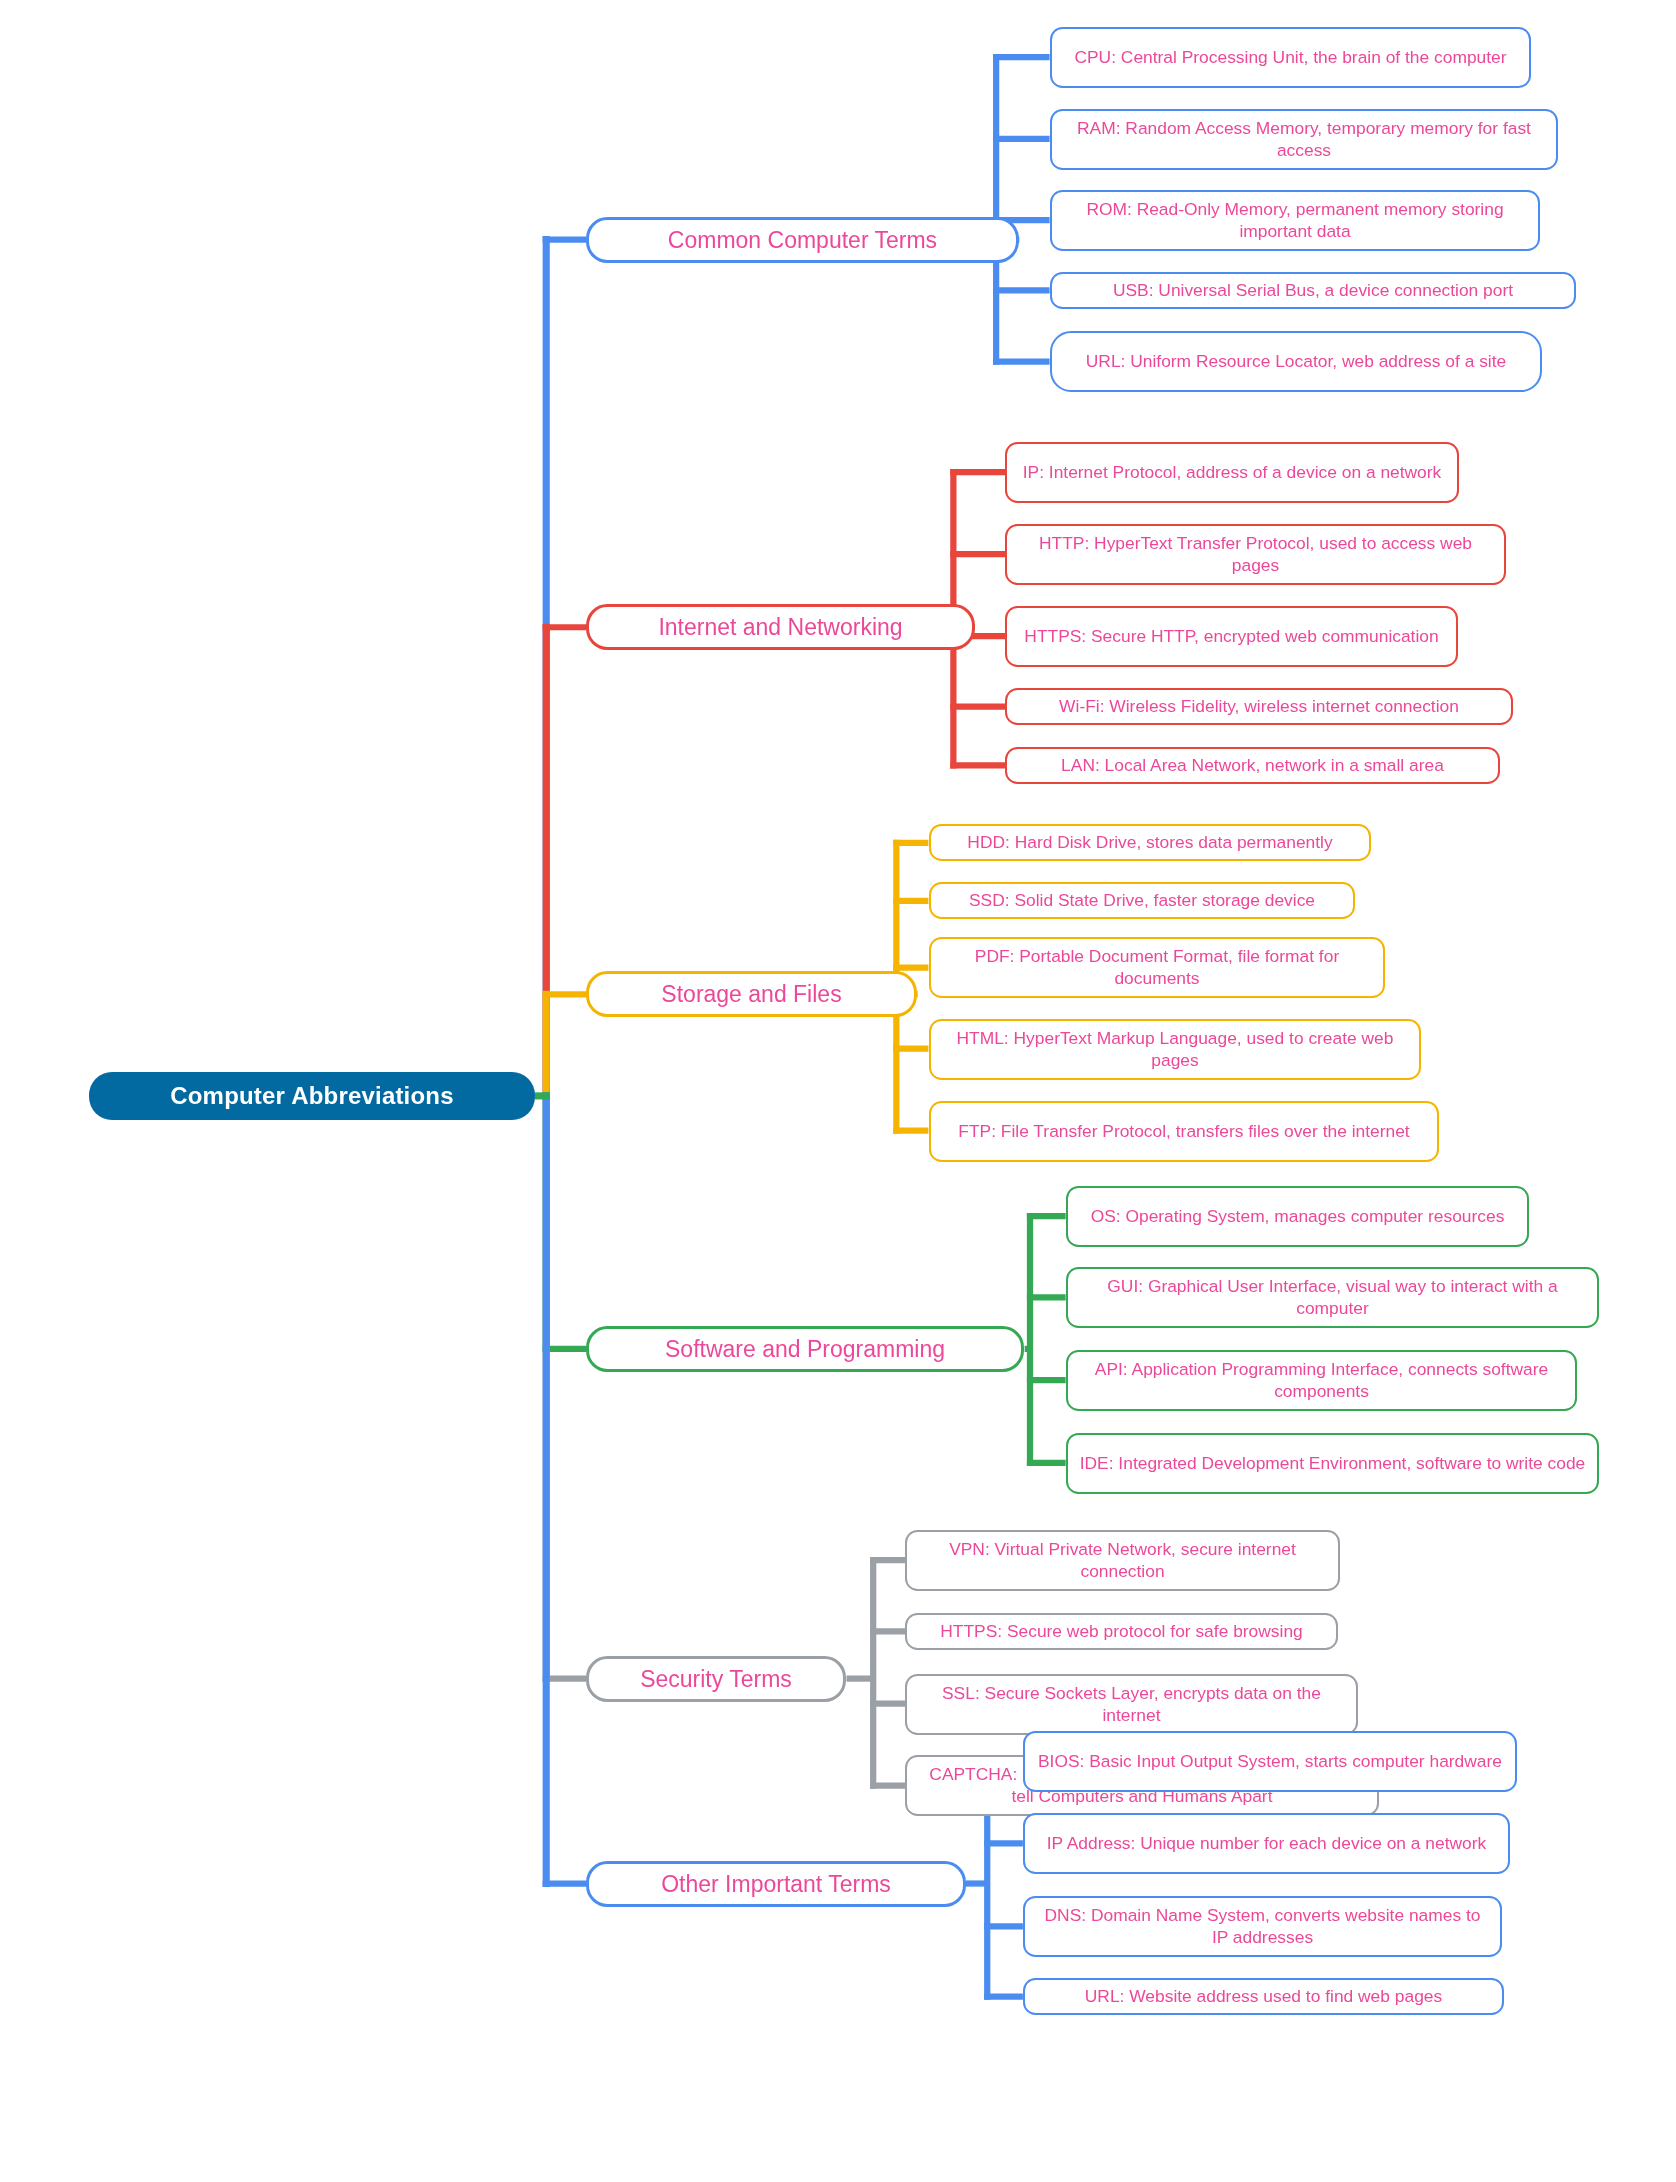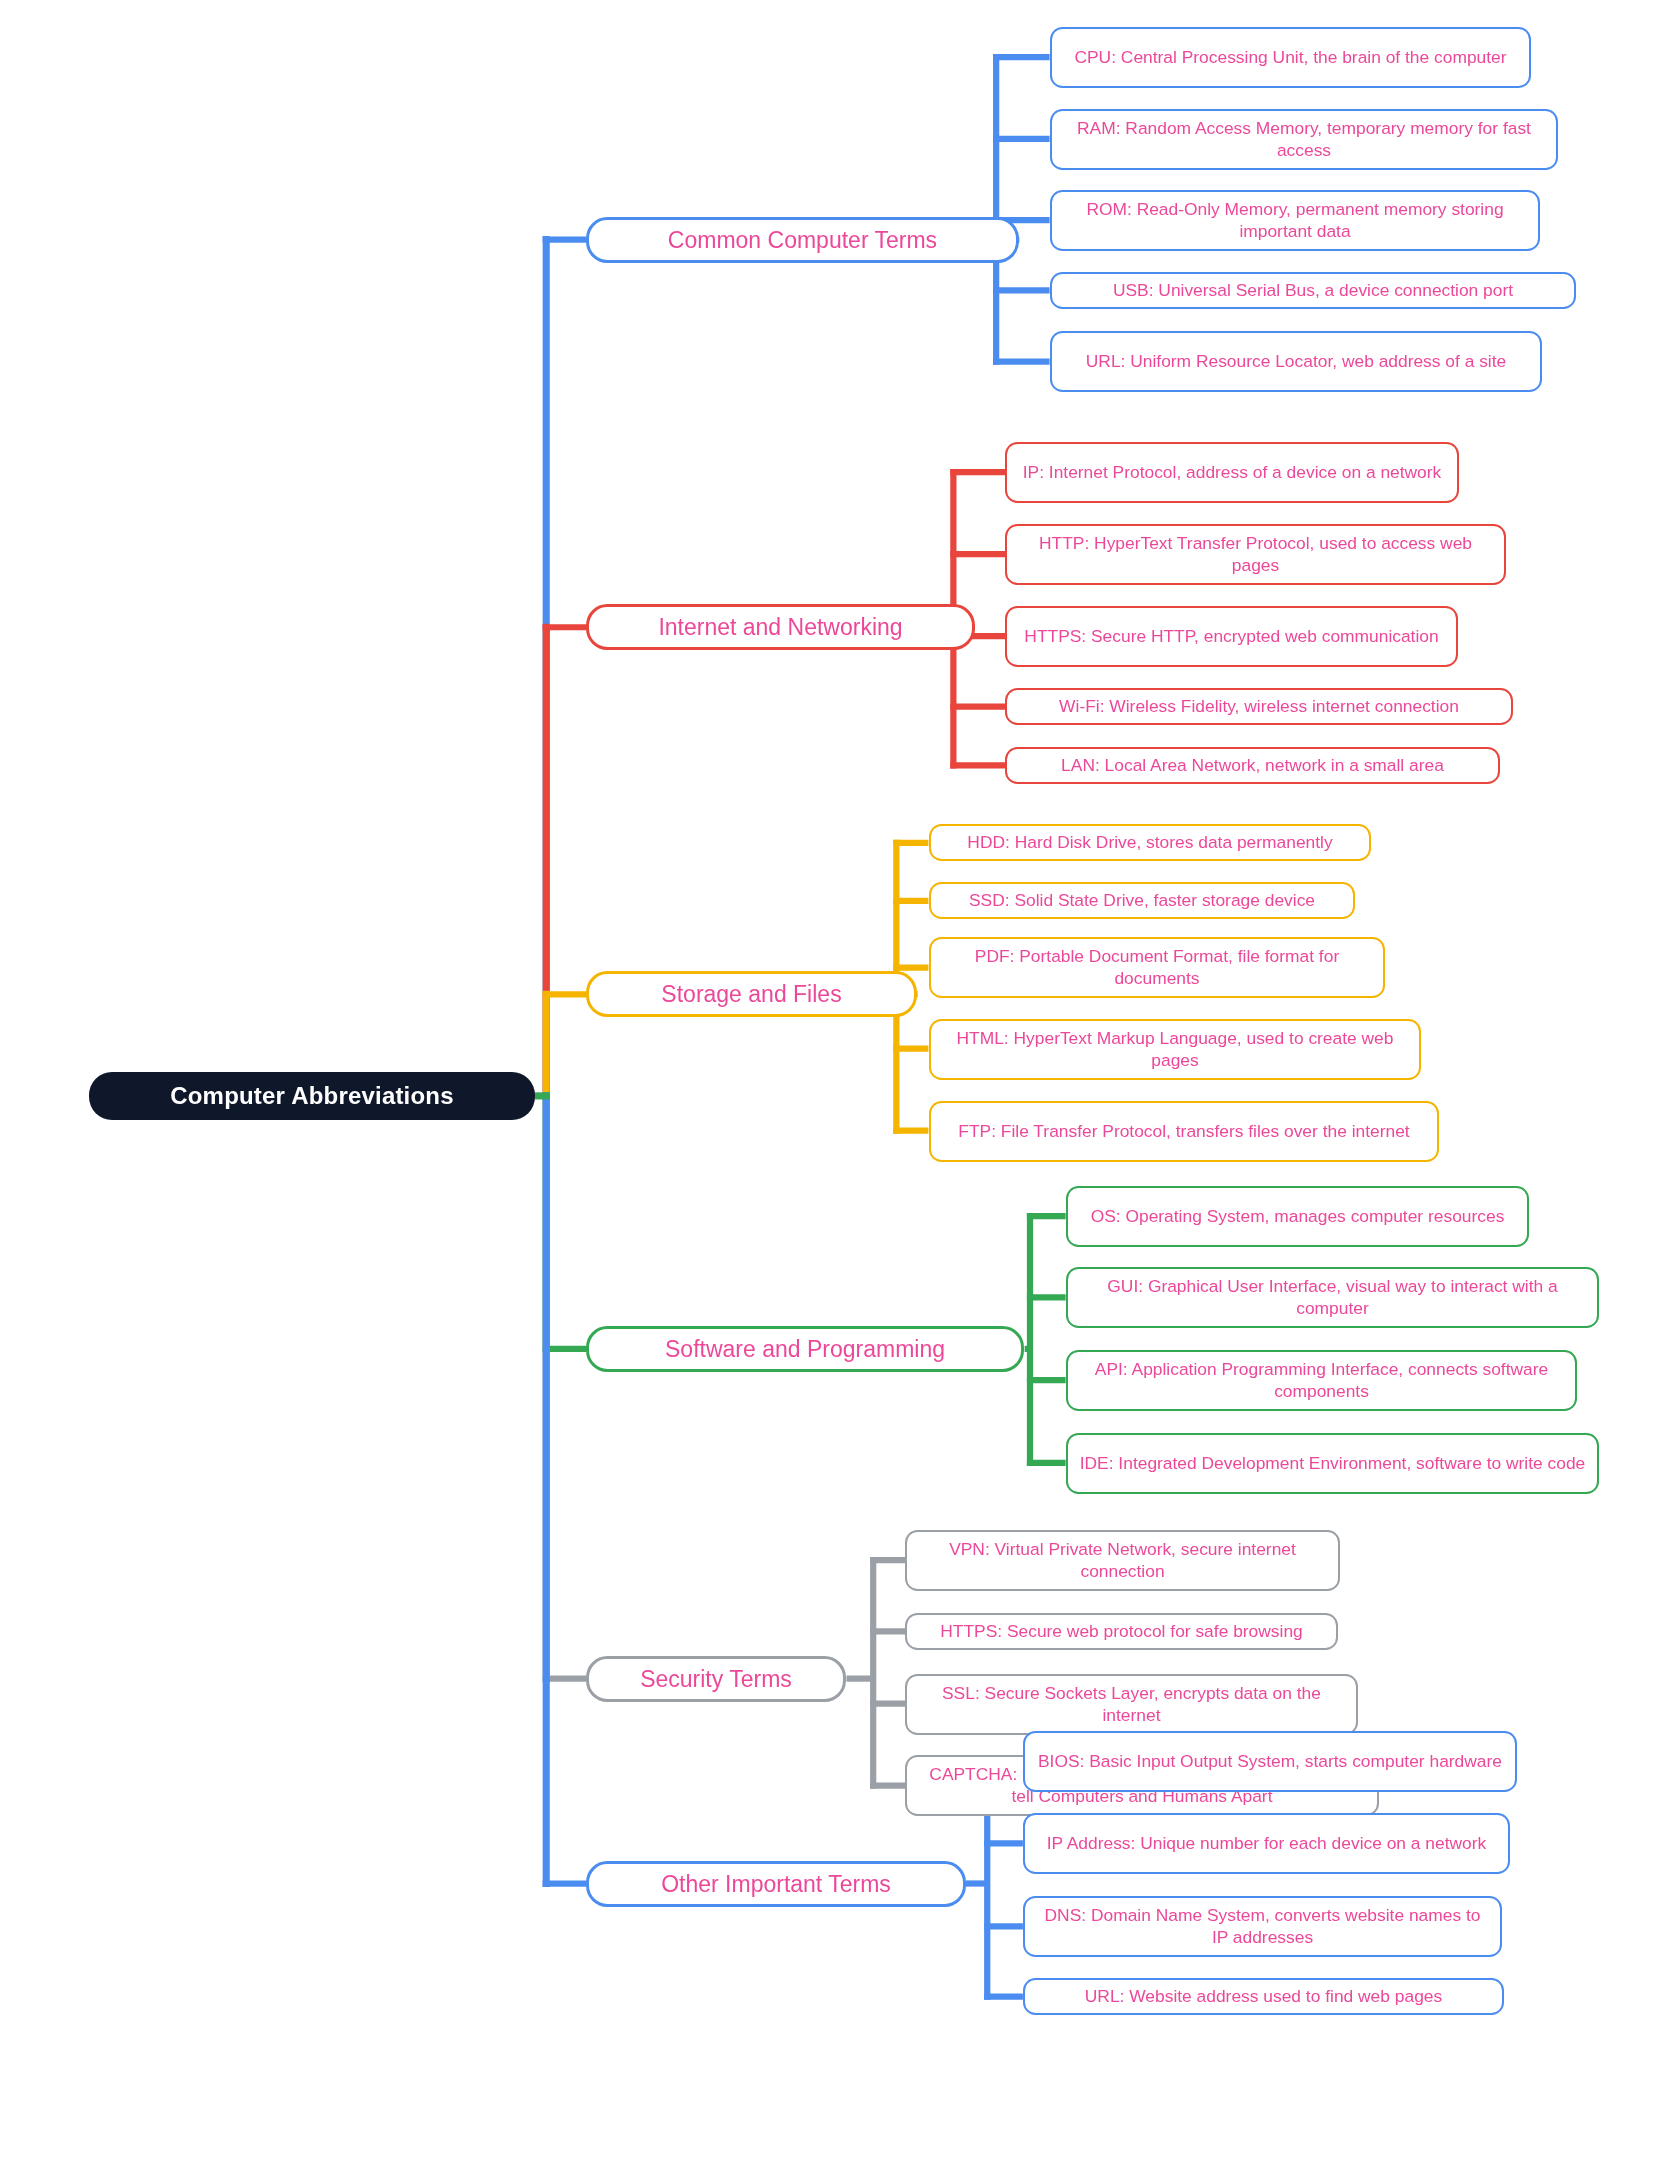--- a/index.html
+++ b/index.html
@@ -28,21 +28,21 @@
     align-items: center;
     justify-content: center;
     text-align: center;
     background: #ffffff;
     border-style: solid;
     color: #ec4899;
     line-height: 1.22;
     z-index: 4;
   }
   .root-node {
-    background: #0f172a;
+    background: #0369a1;
     color: #ffffff;
     font-weight: bold;
     font-size: 24px;
     border: none;
     border-radius: 23px;
     padding: 0 18px;
     letter-spacing: 0.2px;
   }
   .branch-node {
     border-width: 3.6px;
@@ -152,21 +152,21 @@
       </div>
       <div class="node leaf-node" style="left: 1050px; top: 109px; width: 508px; height: 61px; border-color: rgb(74, 140, 240);">
         <span>RAM: Random Access Memory, temporary memory for fast access</span>
       </div>
       <div class="node leaf-node" style="left: 1050px; top: 190px; width: 490px; height: 61px; border-color: rgb(74, 140, 240);">
         <span>ROM: Read-Only Memory, permanent memory storing important data</span>
       </div>
       <div class="node leaf-node" style="left: 1050px; top: 272px; width: 526px; height: 37px; border-color: rgb(74, 140, 240);">
         <span>USB: Universal Serial Bus, a device connection port</span>
       </div>
-      <div class="node leaf-node" style="left: 1050px; top: 331px; width: 492px; height: 61px; border-color: rgb(74, 140, 240);">
+      <div class="node leaf-node" style="left: 1050px; top: 331px; width: 492px; height: 61px; border-color: rgb(74, 140, 240); border-radius: 21px;">
         <span>URL: Uniform Resource Locator, web address of a site</span>
       </div>
       <div class="node branch-node" style="left: 586px; top: 604px; width: 389px; height: 46px; border-color: rgb(232, 69, 60);">
         <span>Internet and Networking</span>
       </div>
       <div class="node leaf-node" style="left: 1005px; top: 442px; width: 454px; height: 61px; border-color: rgb(232, 69, 60);">
         <span>IP: Internet Protocol, address of a device on a network</span>
       </div>
       <div class="node leaf-node" style="left: 1005px; top: 524px; width: 501px; height: 61px; border-color: rgb(232, 69, 60);">
         <span>HTTP: HyperText Transfer Protocol, used to access web pages</span>

